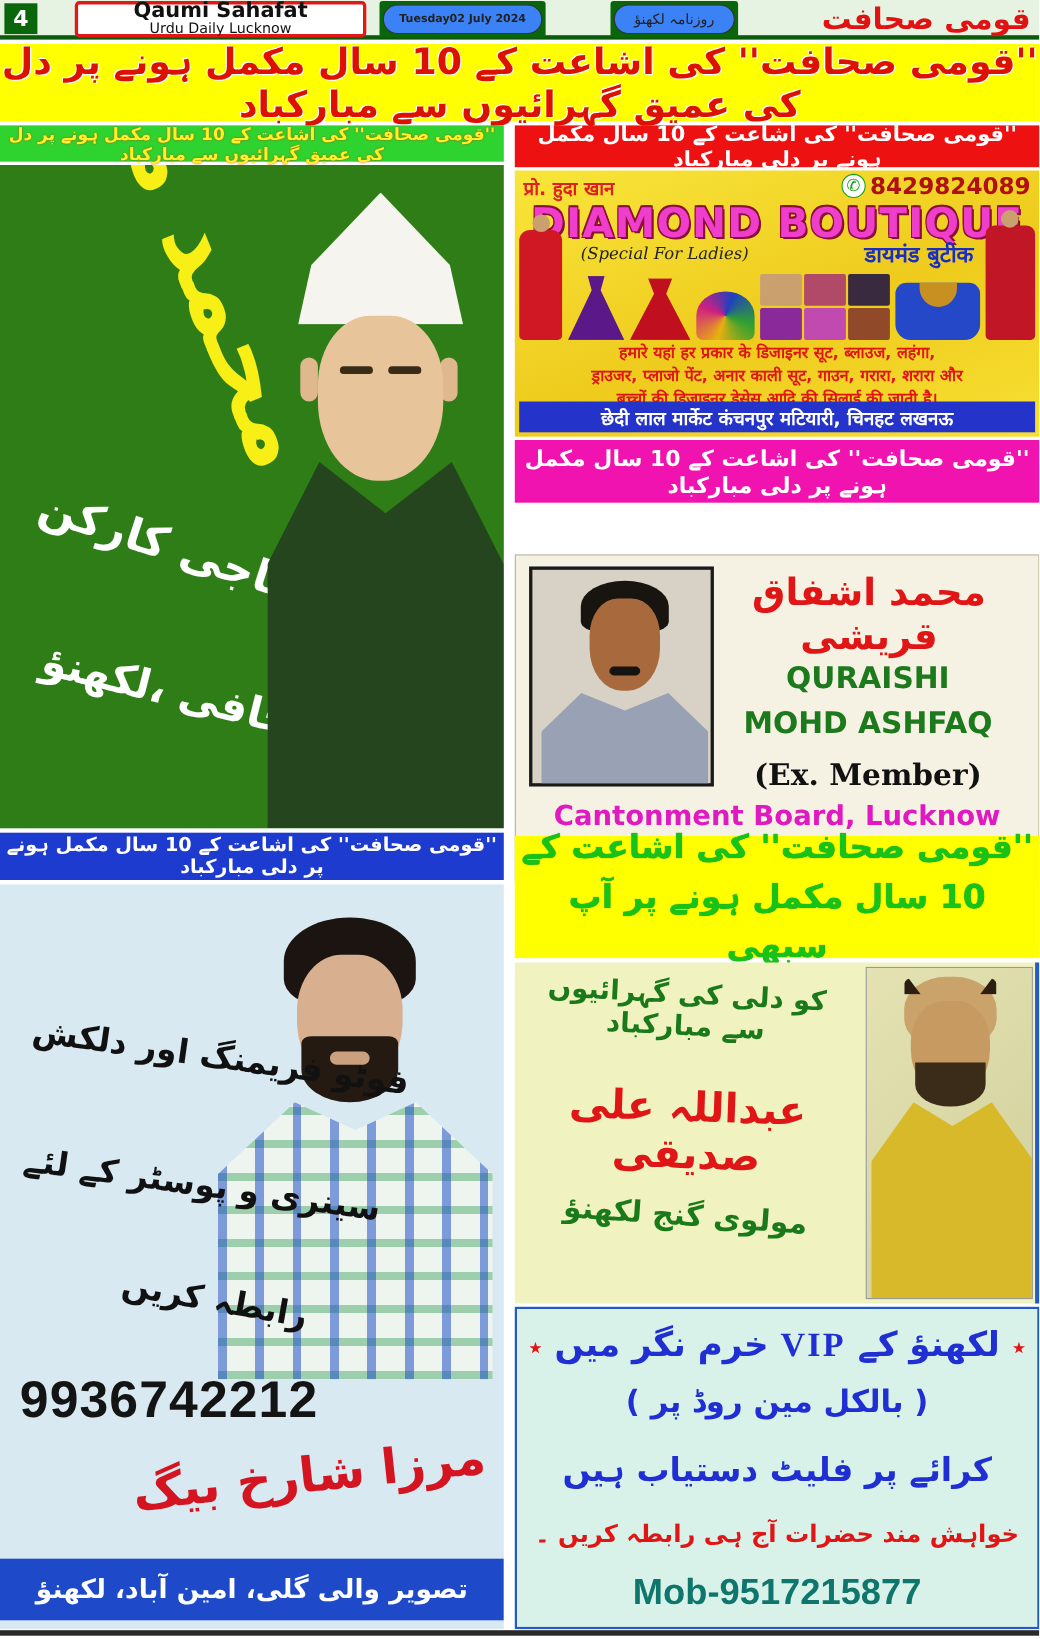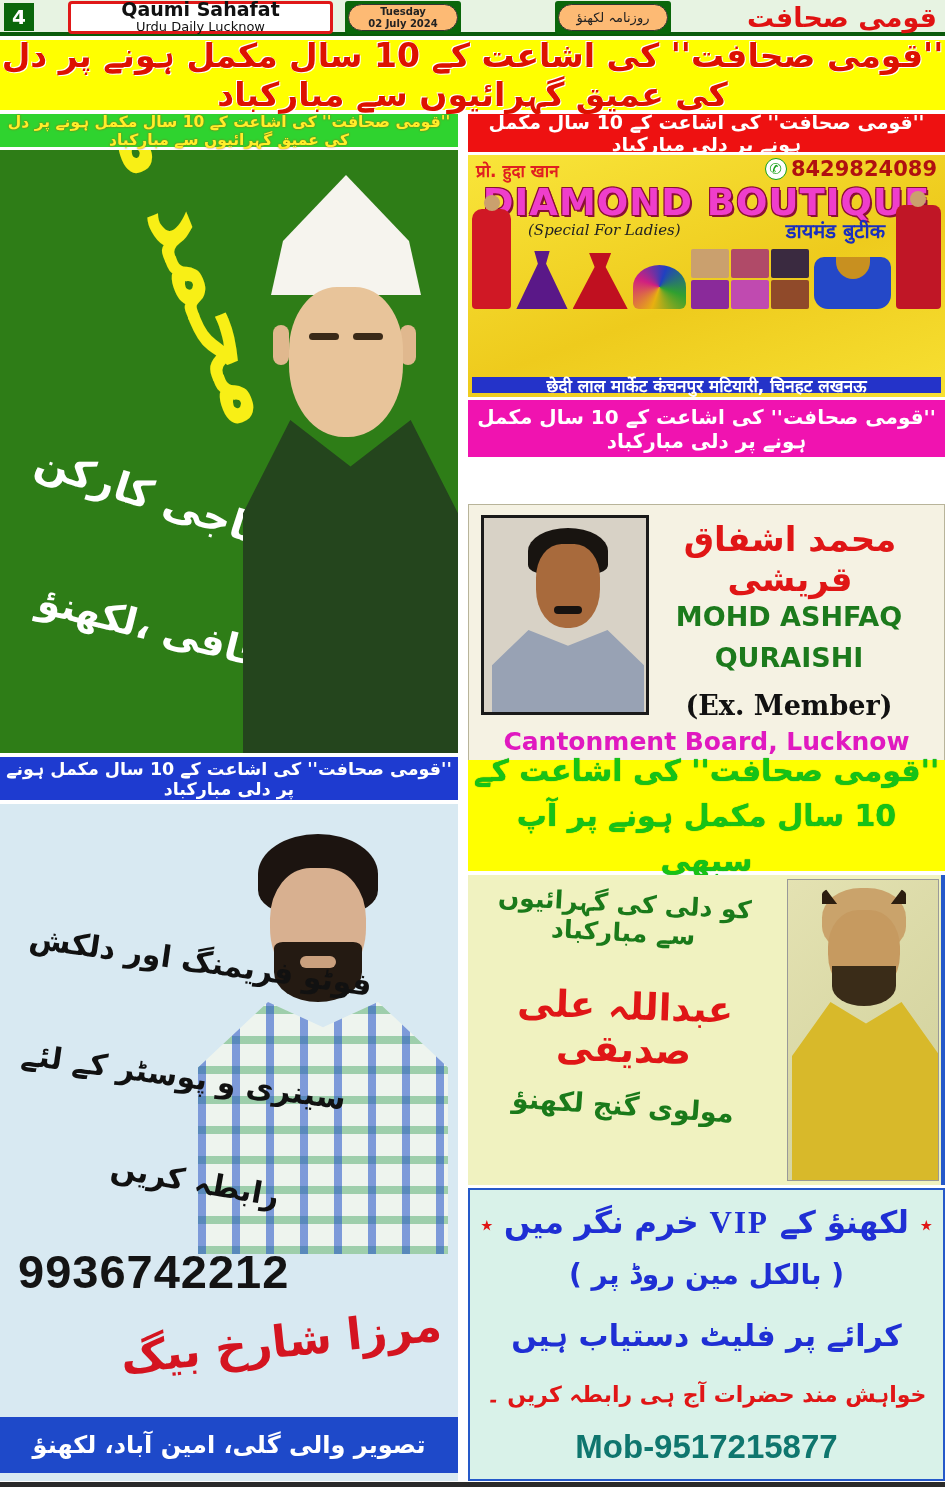--- a/index.html
+++ b/index.html
@@ -27,22 +27,22 @@
     background:#fff; border:3px solid #e01818; border-radius:4px;
     display:flex; flex-direction:column; align-items:center; justify-content:center;text-align:right;
   }
   .paperbox .t1 { font-size:19px; font-weight:bold; color:#111; line-height:1; }
   .paperbox .t2 { font-size:13px; font-weight:normal; color:#111; line-height:1.2; }
   .pillbox {
     position:absolute; top:1px; height:33px; background:#0a660a;
     border-radius:3px; padding:3px; display:flex;
   }
   .pill {
-    background:#fdba74; border:1px solid #333; border-radius:14px;
-    display:flex; flex-direction:column; align-items:center; justify-content:center;
+    background:#3b82f6; border:1px solid #333; border-radius:14px;
+    display:flex; align-items:center; justify-content:center;
     padding:0 14px; min-width:110px;
   }
   .pill .d1 { font-size:10px; font-weight:bold; color:#222; line-height:1.2; }
   .pill .d2 { font-size:10px; font-weight:bold; color:#222; line-height:1.2; }
   .pill .ur { font-size:13px; color:#222; }
   .masthead {
     position:absolute; right:8px; top:2px; font-size:27px; font-weight:bold;
     color:#e01212;
   }
 
@@ -136,21 +136,21 @@
   .g-gown-purple { width:52px; height:58px; background:#5a1888; clip-path:polygon(35% 0,65% 0,58% 22%,100% 100%,0 100%,42% 22%); }
   .g-gown-red { width:56px; height:56px; background:#c01020; clip-path:polygon(30% 0,70% 0,60% 25%,100% 100%,0 100%,40% 25%); }
   .g-collage { width:120px; height:60px; display:grid; grid-template-columns:1fr 1fr 1fr; grid-template-rows:1fr 1fr; gap:2px; }
   .g-collage div { border-radius:2px; }
   .g-blouse { width:78px; height:52px; background:#2448c8; border-radius:10px 10px 14px 14px; position:relative; }
   .g-blouse:before { content:""; position:absolute; left:22px; top:0; width:34px; height:22px; border-radius:0 0 20px 20px; background:#c89020; }
   .g-anarkali { width:46px; height:104px; background:#c01626; border-radius:8px 8px 4px 4px; position:relative; }
   .g-anarkali:before { content:""; position:absolute; left:14px; top:-14px; width:16px; height:16px; border-radius:50%; background:#caa06e; }
   .db-desc { position:absolute; left:0; top:156px; width:100%; text-align:center; color:#e01616; font-size:14.5px; font-weight:bold; line-height:1.45; }
   .db-addr {
-    position:absolute; left:4px; bottom:4px; width:469px; height:16px; background:#2433c9;
+    position:absolute; left:4px; bottom:4px; width:469px; height:28px; background:#2433c9;
     color:#ffffff; font-size:17px; font-weight:bold; display:flex; align-items:center; justify-content:center;
   }
 
   
   .ad-quraishi { left:468px; top:460px; width:477px; height:297px; background:#f5f2e3; border:1px solid #b8b49a;margin-top:44px; }
   .qr-photo { position:absolute; left:12px; top:10px; width:168px; height:200px; background:#d8d2c6; border:3px solid #1a1a1a; overflow:hidden; }
   .qr-hair { position:absolute; left:44px; top:10px; width:80px; height:46px; background:#181410; border-radius:50% 50% 20% 20%; }
   .qr-face { position:absolute; left:52px; top:26px; width:64px; height:84px; background:#a86a3c; border-radius:40% 40% 46% 46%; }
   .qr-mustache { position:absolute; left:70px; top:88px; width:28px; height:8px; background:#171310; border-radius:4px; }
   .qr-jacket { position:absolute; left:8px; top:112px; width:152px; height:88px; background:#98a2b4; clip-path:polygon(24% 0,50% 18%,76% 0,100% 40%,100% 100%,0 100%,0 40%); }
@@ -271,36 +271,41 @@
         <div style="background:#caa06e;"></div>
           <div style="background:#b04a68;"></div>
           <div style="background:#3a2a40;"></div>
         <div style="background:#8a2a9a;"></div>
           <div style="background:#c04ab0;"></div>
           <div style="background:#904a2a;"></div>
       </div>
       <div class="g-blouse"></div>
       <div class="g-anarkali"></div>
     </div>
+    <div class="db-desc">
+      <div>हमारे यहां हर प्रकार के डिजाइनर सूट, ब्लाउज, लहंगा,</div>
+      <div>ड्राउजर, प्लाजो पेंट, अनार काली सूट, गाउन, गरारा, शरारा और</div>
+      <div>बच्चों की डिजाइनर ड्रेसेस आदि की सिलाई की जाती है।</div>
+    </div>
     <div class="db-addr">छेदी लाल मार्केट कंचनपुर मटियारी, चिनहट लखनऊ</div>
   </div>
 
   <div class="abs banner banner-magenta" dir="rtl">''قومی صحافت'' کی اشاعت کے 10 سال مکمل ہونے پر دلی مبارکباد</div>
 
   <div class="abs ad-quraishi">
     <div class="qr-photo">
       <div class="qr-hair"></div>
       <div class="qr-face"></div>
       <div class="qr-mustache"></div>
       <div class="qr-jacket"></div>
     </div>
     <div class="qr-name-ur" dir="rtl">محمد اشفاق قریشی</div>
     <div class="qr-name-en">
+      <div>QURAISHI</div>
       <div>MOHD ASHFAQ</div>
-      <div>QURAISHI</div>
     </div>
     <div class="qr-ex">(Ex. Member)</div>
     <div class="qr-org">Cantonment Board, Lucknow</div>
     <div class="qr-bar" dir="rtl">صدر بازار، لکڑی محال، کینٹ، لکھنؤ</div>
   </div>
 
   <div class="abs banner banner-left-blue" dir="rtl">''قومی صحافت'' کی اشاعت کے 10 سال مکمل ہونے پر دلی مبارکباد</div>
 
   <div class="abs banner banner-yellow-green">
     <div dir="rtl">''قومی صحافت'' کی اشاعت کے</div>

